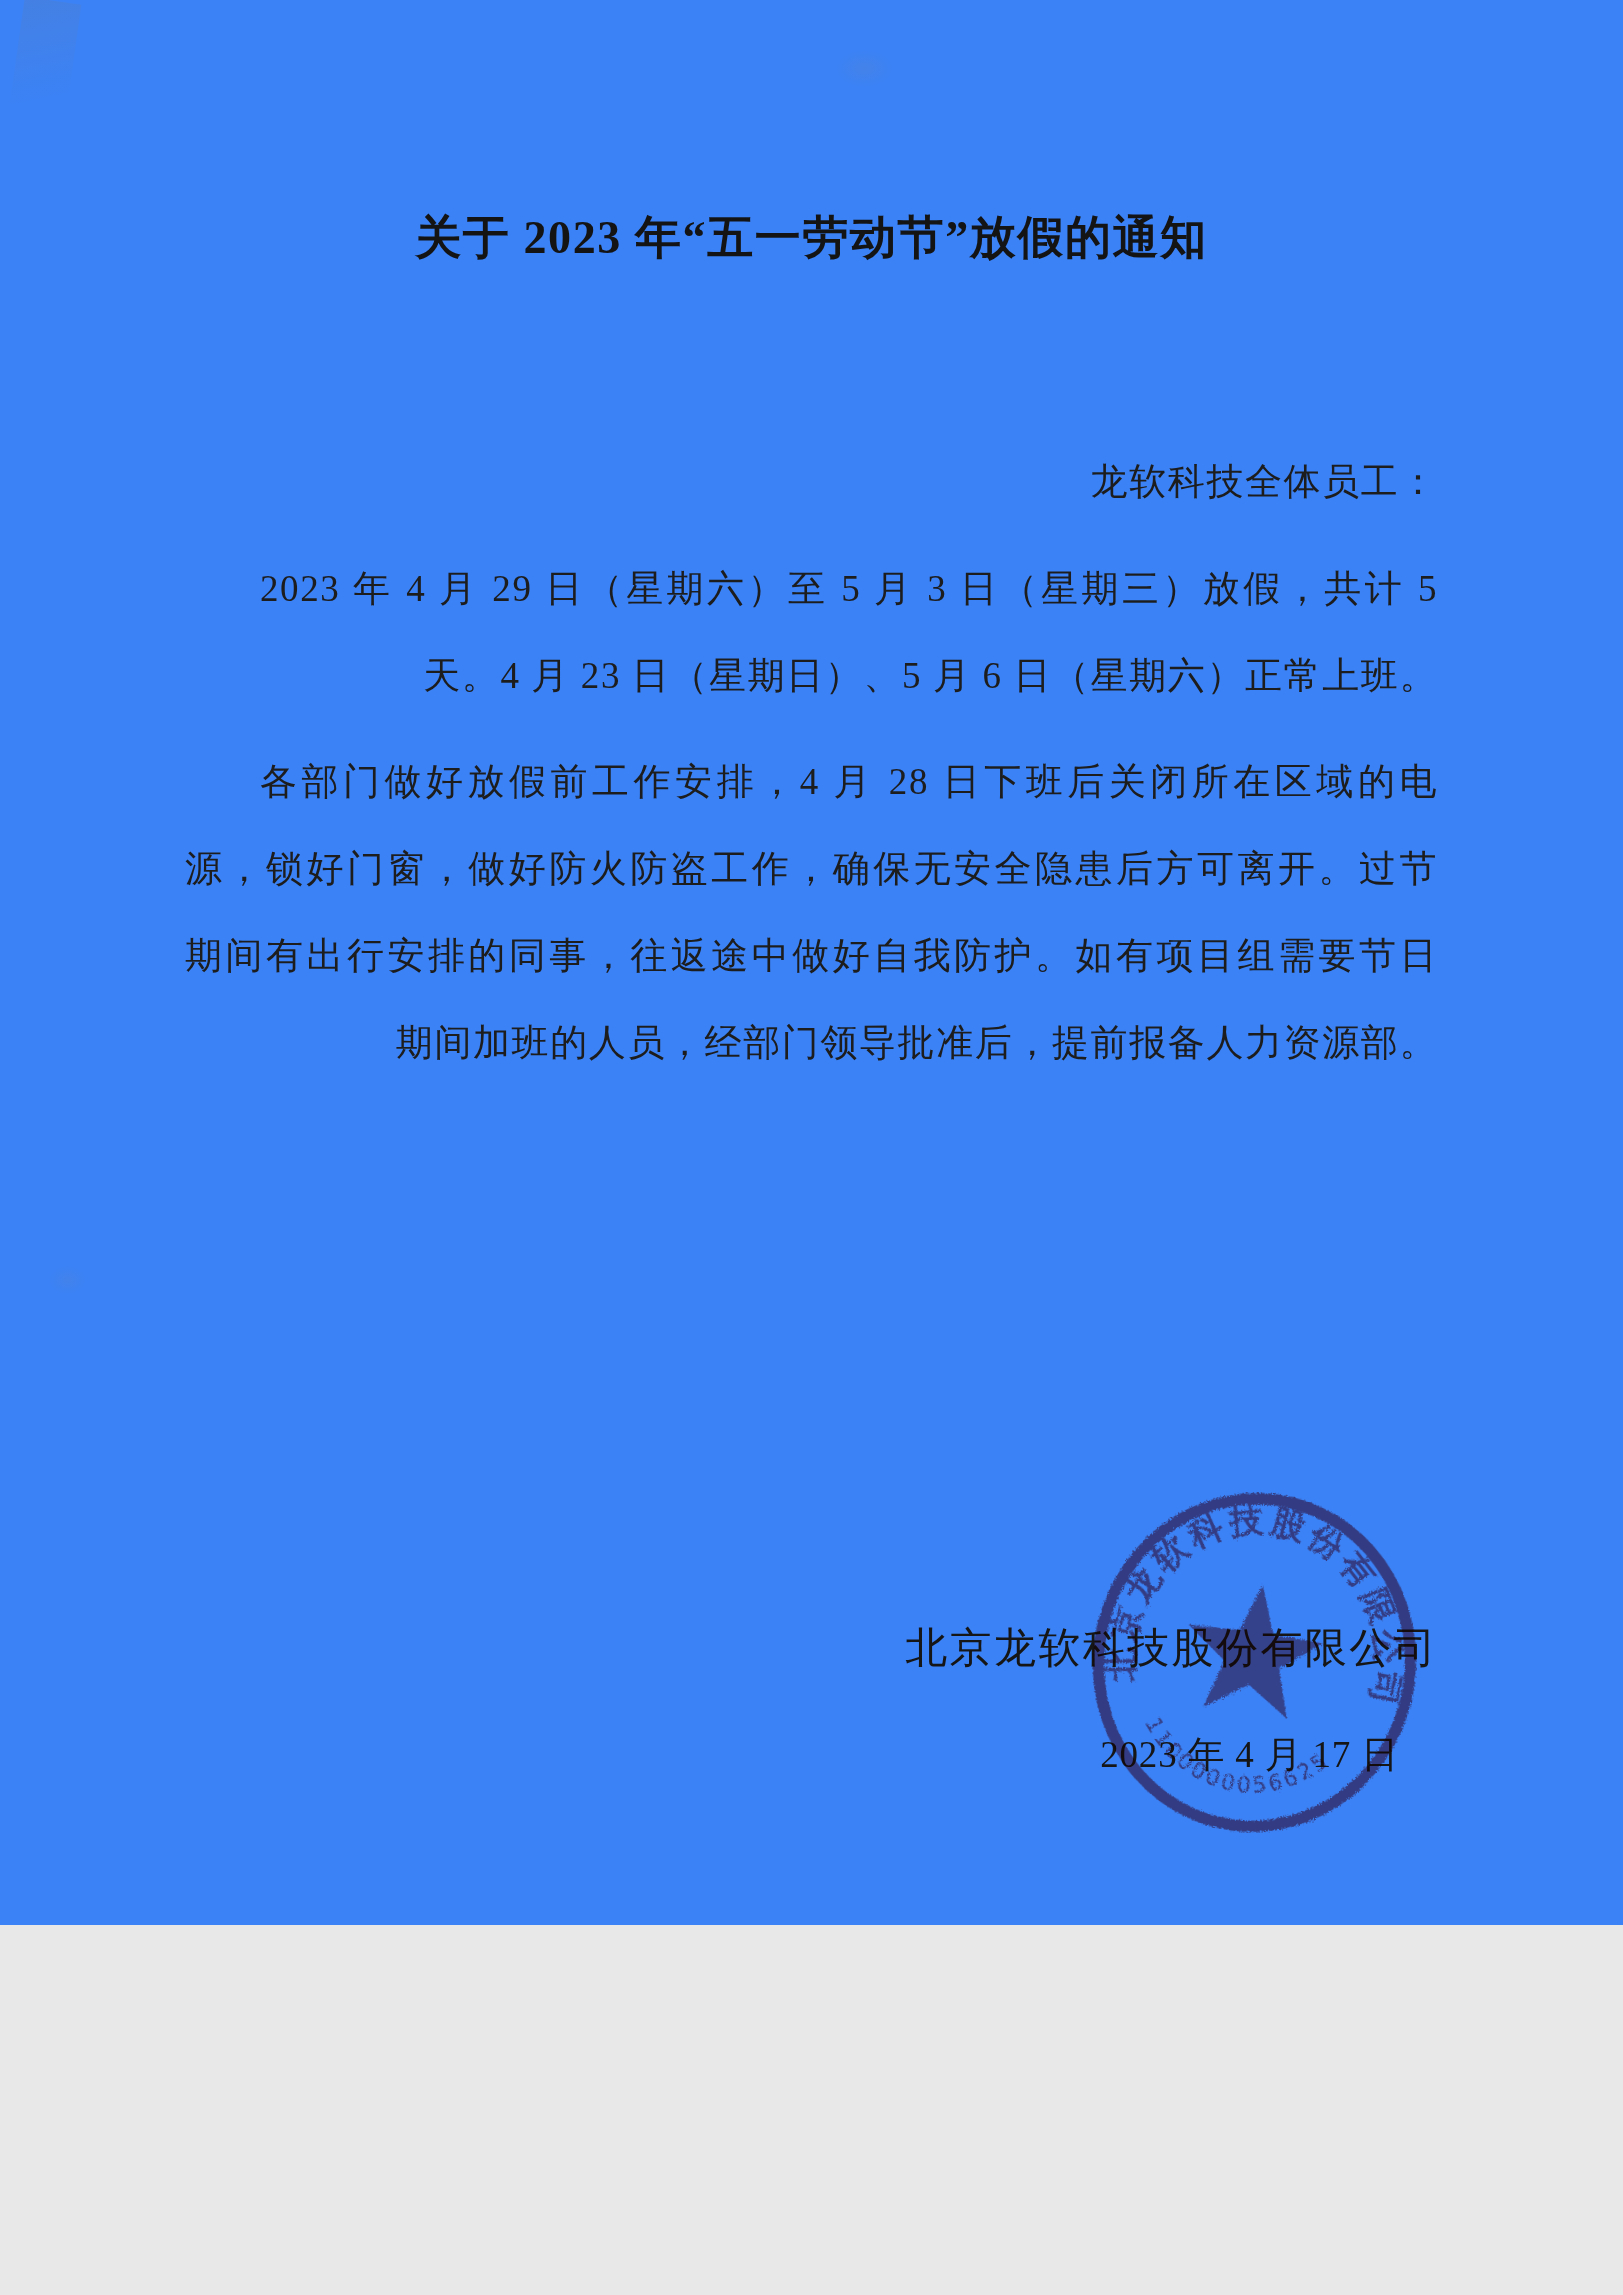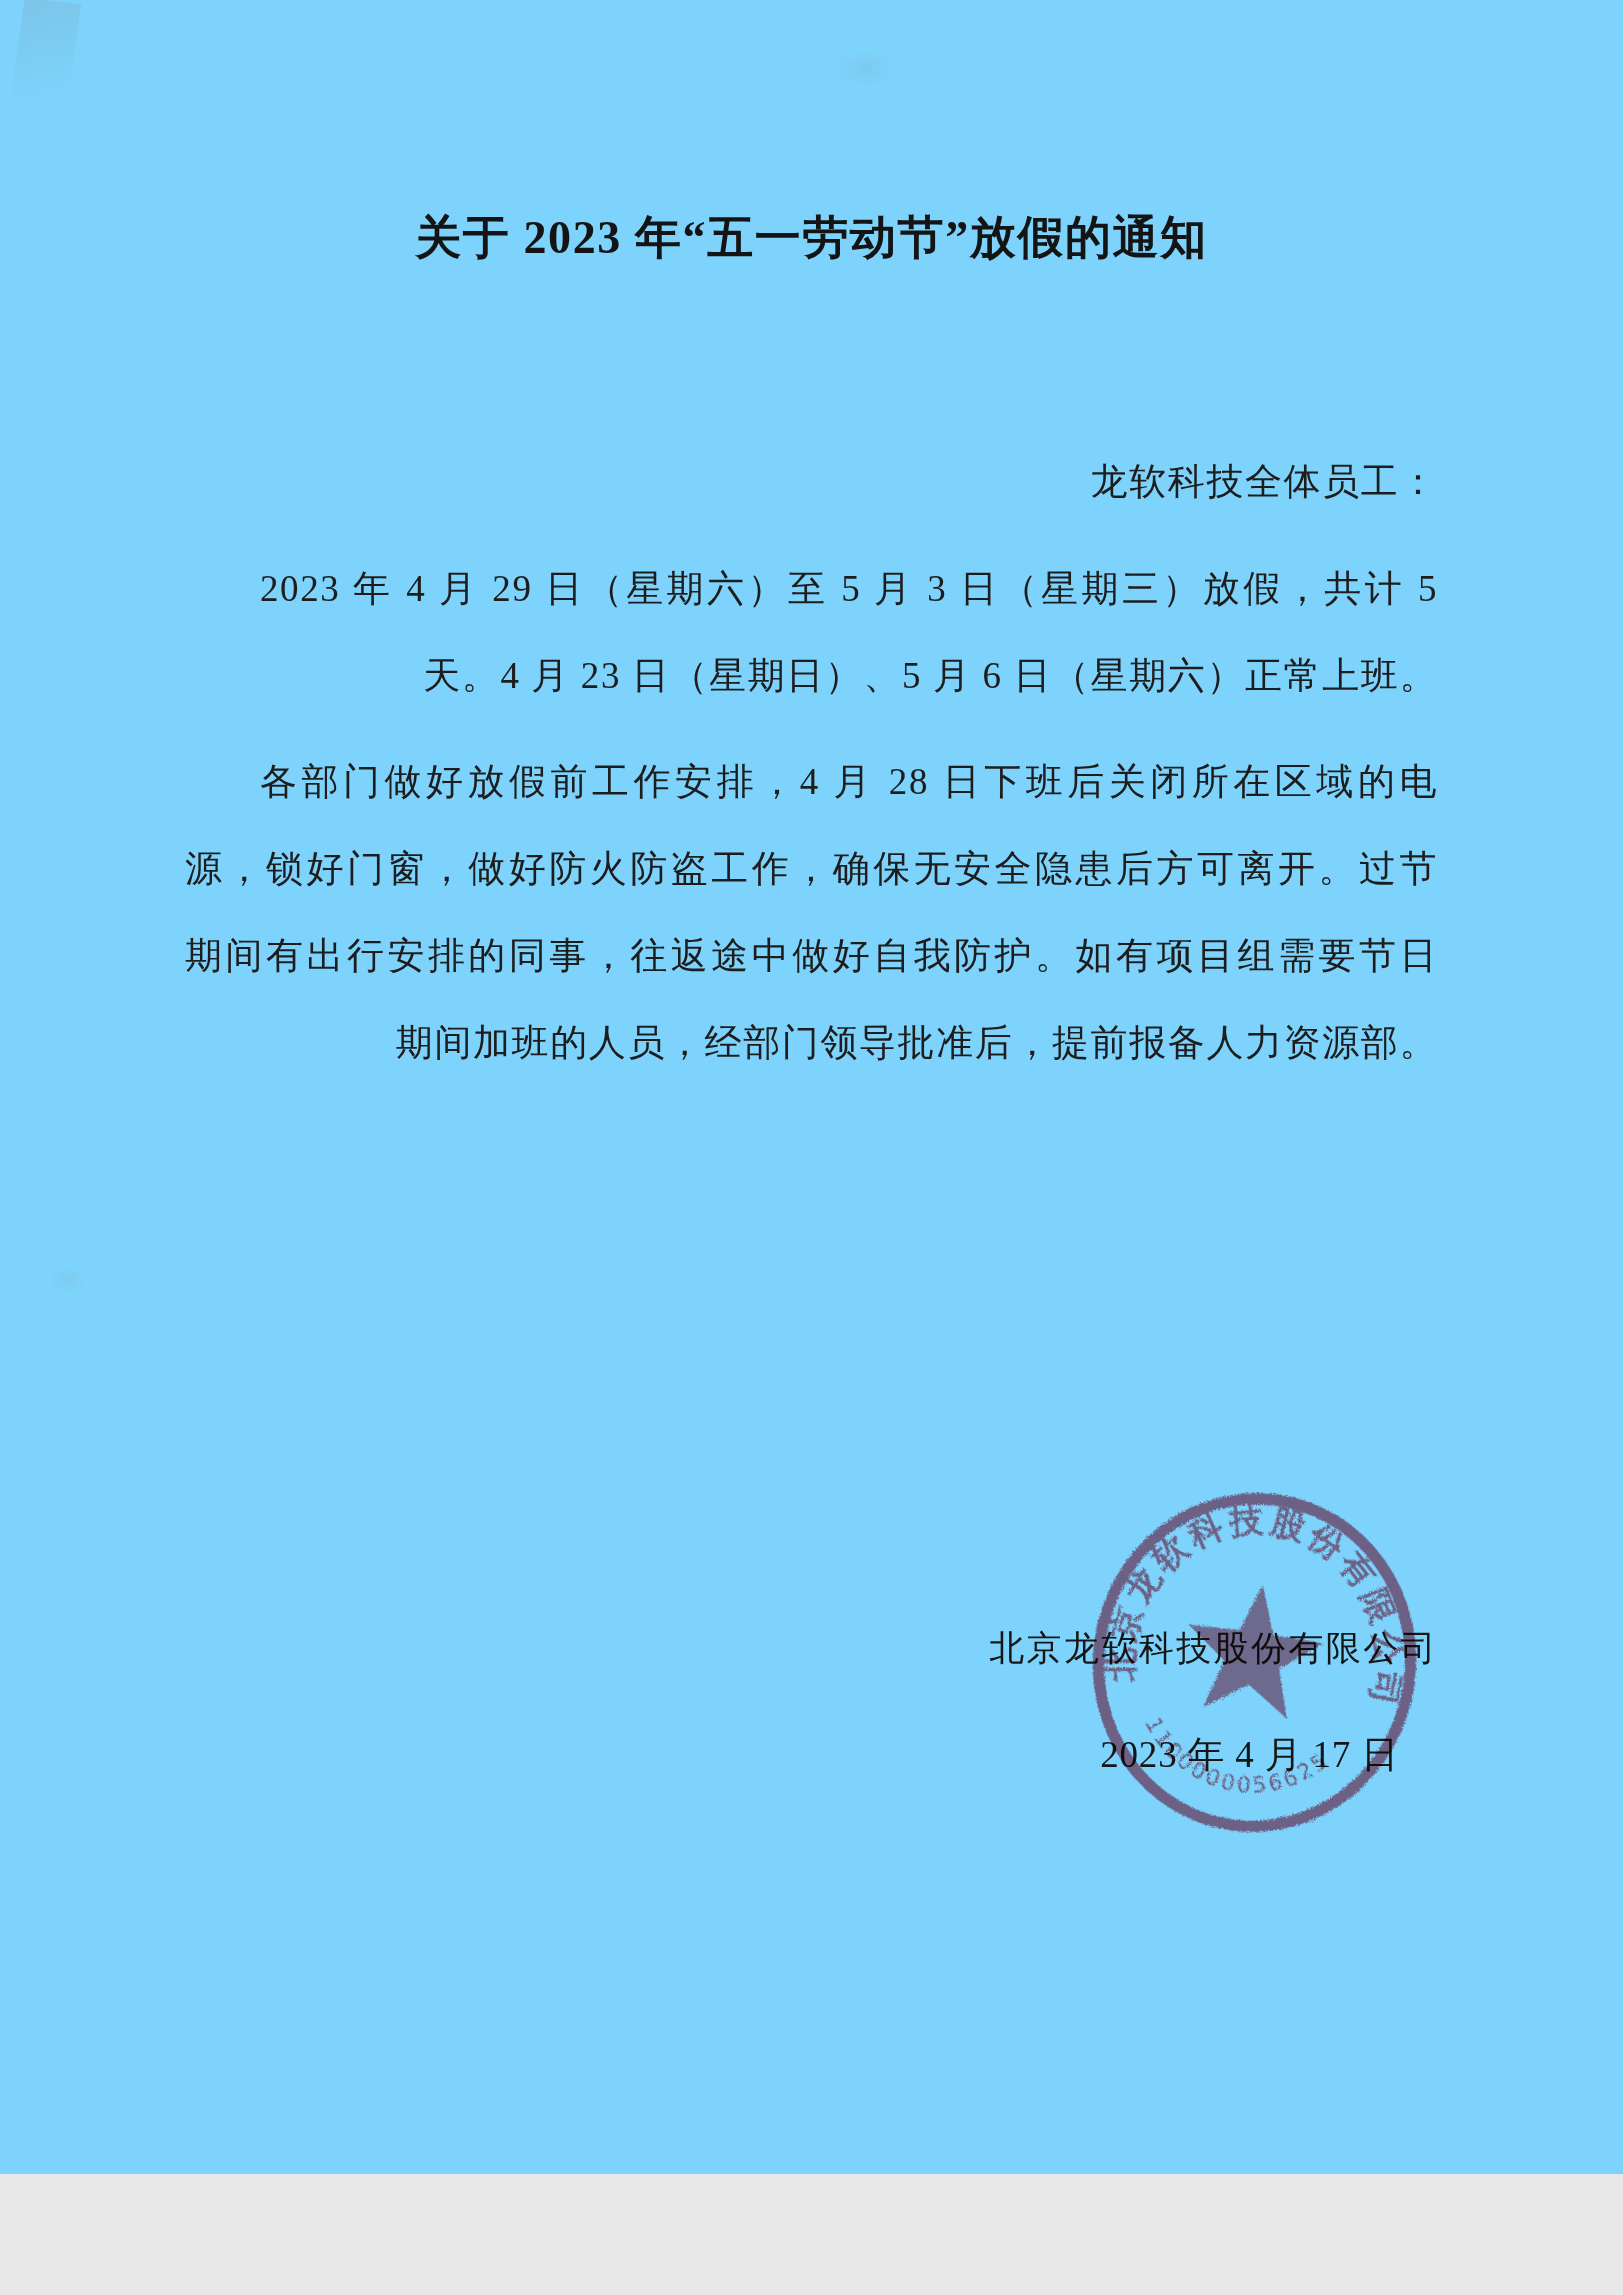--- a/index.html
+++ b/index.html
@@ -1,20 +1,20 @@
 <!DOCTYPE html>
 <html style="font-size:13px"><head>
 <meta charset="utf-8">
 <style>
   html,body{margin:0;padding:0;background:#e8e8e8;}
   .page{
     position:relative;
-    width:1623px;height:2174px;
+    width:1623px;height:1925px;
     margin:0 auto;
-    background:#7dd3fc;
+    background:#3b82f6;
     overflow:hidden;
     font-family:"Liberation Serif","DejaVu Serif",serif;
     color:#1c1c1c;
   }
   
   .doc-title{
     position:absolute;
     left:0;top:197px;width:100%;
     text-align:center;
     font-size:46px;line-height:81px;
@@ -40,21 +40,21 @@
     white-space:normal;
     text-align:justify;
     text-align-last:justify;
   }
   .line.indent{text-indent:75px;}
   .line.para-gap{margin-top:19.5px;}
   
   .sig-company{
     position:absolute;
     top:1611px;right:185px;
-    font-size:35px;line-height:75px;
+    font-size:42px;line-height:75px;
     letter-spacing:2.4px;
     color:#161616;
     z-index:3;
   }
   .sig-date{
     position:absolute;
     top:1724px;right:224px;
     font-size:37px;line-height:62px;
     letter-spacing:0.8px;
     color:#161616;

